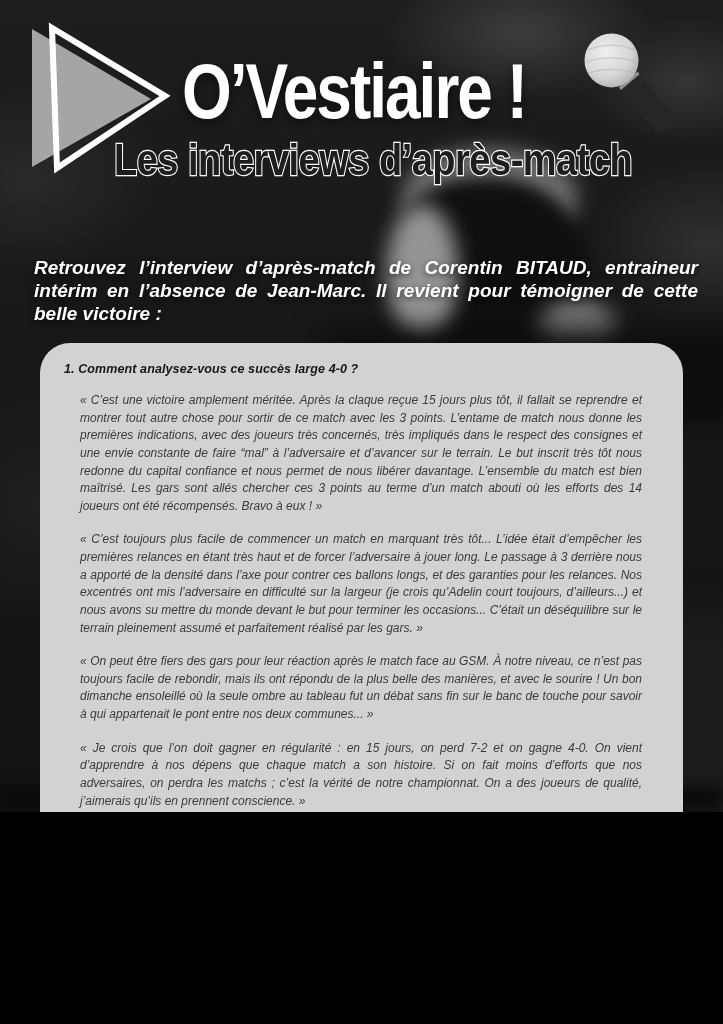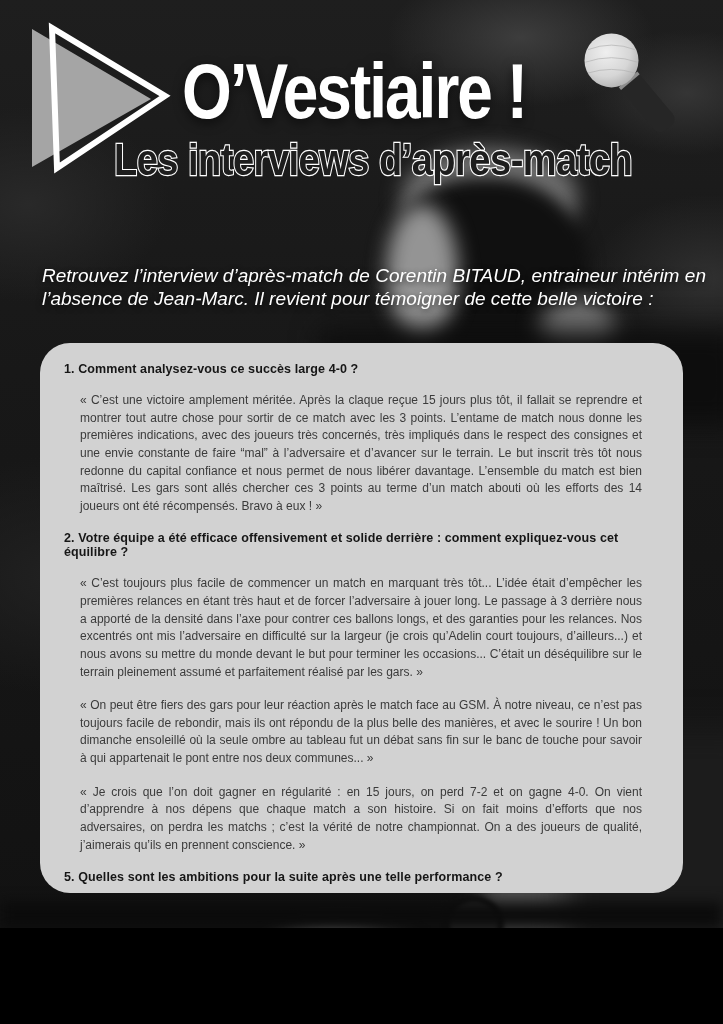--- a/index.html
+++ b/index.html
@@ -1,16 +1,16 @@
 <!DOCTYPE html>
 <html lang="fr"><head>
 <meta charset="utf-8">
 <style>
   html,body{margin:0;padding:0;background:#000;}
-  .page{position:relative;width:723px;height:928px;overflow:hidden;
+  .page{position:relative;width:723px;height:812px;overflow:hidden;
         font-family:"Liberation Sans",sans-serif;background:#4d7c0f;}
 
   
   .photo{position:absolute;inset:0;}
   .ph-base{position:absolute;inset:0;background:
     radial-gradient(190px 100px at 72% 4%, #3d3d3d, transparent 70%),
     radial-gradient(150px 90px at 95% 10%, #353535, transparent 70%),
     radial-gradient(200px 140px at 4% 22%, #292929, transparent 70%),
     radial-gradient(170px 120px at 98% 30%, #303030, transparent 70%),
     radial-gradient(240px 170px at 8% 62%, #212121, transparent 70%),
@@ -48,29 +48,29 @@
         font-size:64px;font-weight:bold;letter-spacing:-2px;white-space:nowrap;
         transform:scaleY(1.22);transform-origin:left top;
         text-shadow:0 3px 10px rgba(0,0,0,.55);}
   .subtitle{position:absolute;left:114px;top:136px;margin:0;white-space:nowrap;
         font-size:38px;font-weight:bold;letter-spacing:-.5px;
         color:#1e1e1e;-webkit-text-stroke:2px #ffffff;paint-order:stroke fill;
         transform:scaleY(1.15);transform-origin:left top;}
   .mic-svg{position:absolute;left:575px;top:28px;}
 
   
-  .intro{position:absolute;left:30px;top:252px;width:664px;margin:12px;
-        color:#ffffff;font-weight:normal;font-style:italic;font-size:19px;
+  .intro{position:absolute;left:30px;top:252px;width:664px;margin:4px;
+        color:#ffffff;font-weight:bold;font-style:italic;font-size:19px;
         line-height:1.22;text-align:justify;
         text-shadow:0 2px 6px rgba(0,0,0,.65);}
 
   
   .panel{position:absolute;left:40px;top:343px;width:643px;height:550px;
         box-sizing:border-box;background:#d2d2d2;border-radius:30px;
-        padding:19px 25px 24px 24px;overflow:hidden;}
+        padding:19px 25px 24px 24px;overflow:hidden;font-style:italic;}
   .qa{margin:0 0 13px 0;}
   .question{margin:0 0 9px 0;font-size:12.5px;font-weight:bold;color:#161616;
         letter-spacing:.1px;}
   .answer{margin:16px;font-size:12px;line-height:1.47;color:#3b3b3b;
         text-align:justify;}
 
   
   .logo{position:absolute;left:330px;top:950px;width:78px;}
   .club-name{font-size:7px;font-weight:bold;letter-spacing:1.2px;color:#fff;
         margin-bottom:1px;}
@@ -122,21 +122,20 @@
   </header>
 
   <p class="intro">Retrouvez l’interview d’après-match de Corentin BITAUD, entraineur intérim en l’absence de Jean-Marc. Il revient pour témoigner de cette belle victoire :</p>
 
   <section class="panel">
     <div class="qa">
       <h3 class="question">1. Comment analysez-vous ce succès large 4-0 ?</h3>
       <p class="answer">« C’est une victoire amplement méritée. Après la claque reçue 15 jours plus tôt, il fallait se reprendre et montrer tout autre chose pour sortir de ce match avec les 3 points. L’entame de match nous donne les premières indications, avec des joueurs très concernés, très impliqués dans le respect des consignes et une envie constante de faire “mal” à l’adversaire et d’avancer sur le terrain. Le but inscrit très tôt nous redonne du capital confiance et nous permet de nous libérer davantage. L’ensemble du match est bien maîtrisé. Les gars sont allés chercher ces 3 points au terme d’un match abouti où les efforts des 14 joueurs ont été récompensés. Bravo à eux ! »</p>
     </div>
     <div class="qa">
-      <h3 class="question">2. Votre équipe a été efficace offensivement et solide derrière : comment expliquez-vous cet équilibre ?</h3>
       <p class="answer">« C’est toujours plus facile de commencer un match en marquant très tôt... L’idée était d’empêcher les premières relances en étant très haut et de forcer l’adversaire à jouer long. Le passage à 3 derrière nous a apporté de la densité dans l’axe pour contrer ces ballons longs, et des garanties pour les relances. Nos excentrés ont mis l’adversaire en difficulté sur la largeur (je crois qu’Adelin court toujours, d’ailleurs...) et nous avons su mettre du monde devant le but pour terminer les occasions... C’était un déséquilibre sur le terrain pleinement assumé et parfaitement réalisé par les gars. »</p>
     </div>
     <div class="qa">
       <p class="answer">« On peut être fiers des gars pour leur réaction après le match face au GSM. À notre niveau, ce n’est pas toujours facile de rebondir, mais ils ont répondu de la plus belle des manières, et avec le sourire ! Un bon dimanche ensoleillé où la seule ombre au tableau fut un débat sans fin sur le banc de touche pour savoir à qui appartenait le pont entre nos deux communes... »</p>
     </div>
     <div class="qa">
       <p class="answer">« Je crois que l’on doit gagner en régularité : en 15 jours, on perd 7-2 et on gagne 4-0. On vient d’apprendre à nos dépens que chaque match a son histoire. Si on fait moins d’efforts que nos adversaires, on perdra les matchs ; c’est la vérité de notre championnat. On a des joueurs de qualité, j’aimerais qu’ils en prennent conscience. »</p>
     </div>
     <div class="qa">
       <h3 class="question">5. Quelles sont les ambitions pour la suite après une telle performance ?</h3>

